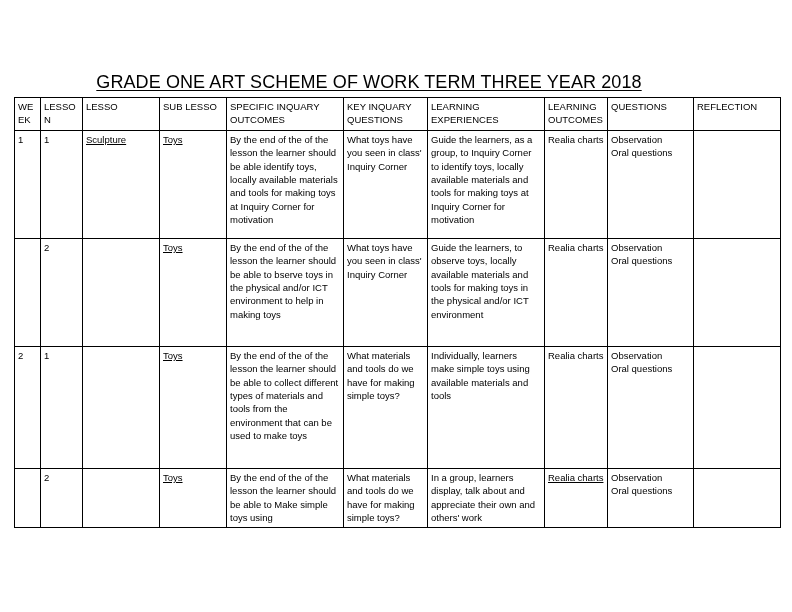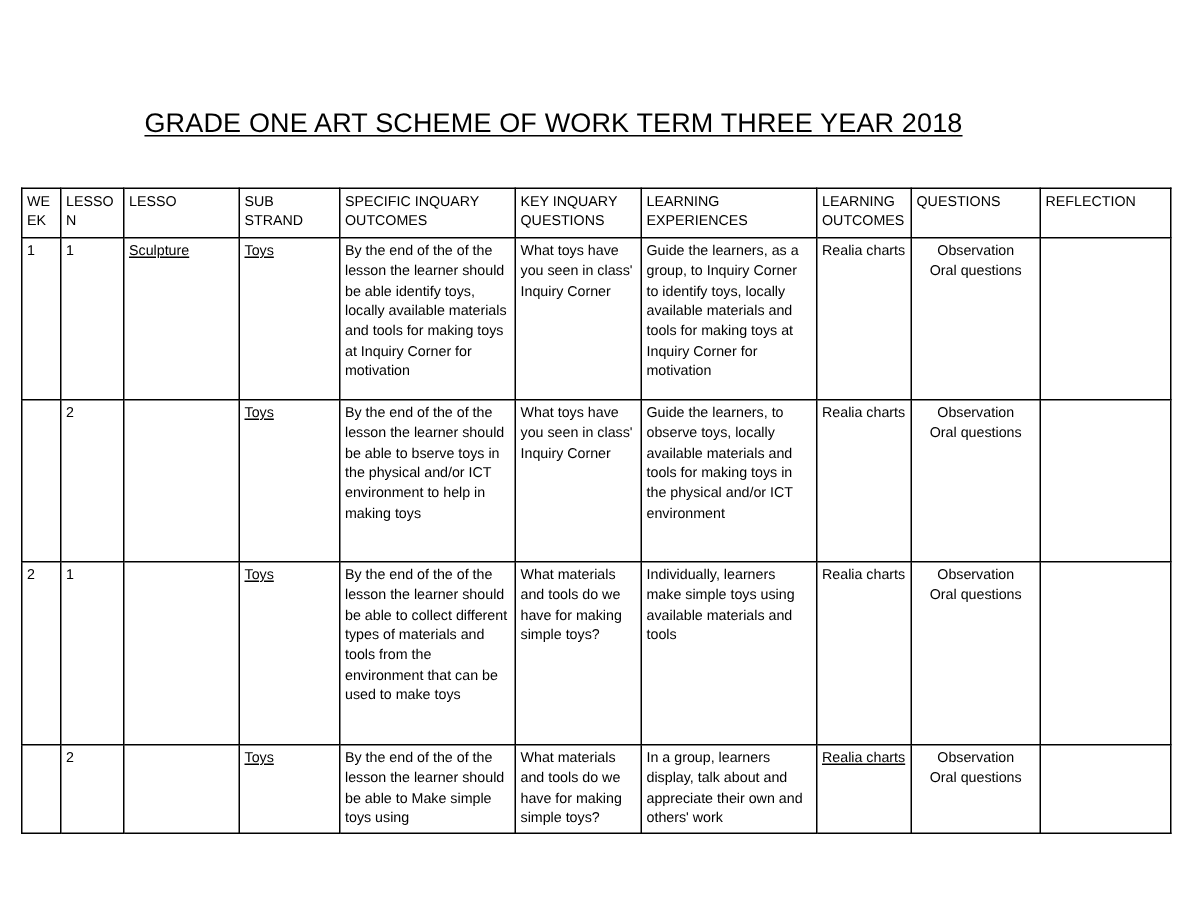--- a/index.html
+++ b/index.html
@@ -25,21 +25,21 @@
       font-size: 18px;
       text-decoration: underline;
       text-underline-offset: 2px;
       letter-spacing: 0.1px;
       padding-left: 18px;
       box-sizing: border-box;
     }
     table.scheme {
       position: absolute;
       left: 14px;
-      top: 125px;
+      top: 97px;
       width: 766px;
       border-collapse: collapse;
       table-layout: fixed;
     }
     table.scheme th,
     table.scheme td {
       border: 1px solid #000;
       vertical-align: top;
       text-align: left;
       padding: 2px 3px 3px 3px;
@@ -52,21 +52,21 @@
     table.scheme th {
       padding-top: 2px;
       height: 26px;
     }
     .serif {
       font-family: "Liberation Serif", serif;
       font-size: 10.2px;
       line-height: 13.2px;
     }
     .bold { font-weight: bold; text-decoration: underline; }
-    td .line { display: block; text-align: center; }
+    td .line { display: block; }
   </style>
 </head>
 <body>
 
 <div class="page-title">GRADE ONE ART SCHEME OF WORK TERM THREE YEAR 2018</div>
 
 <table class="scheme">
   <colgroup>
     <col style="width:26px">
     <col style="width:42px">
@@ -77,21 +77,21 @@
     <col style="width:117px">
     <col style="width:63px">
     <col style="width:86px">
     <col style="width:87px">
   </colgroup>
   <thead>
     <tr>
       <th>WE EK</th>
       <th>LESSO N</th>
       <th>LESSO</th>
-      <th>SUB STRAND</th>
+      <th>SUB LESSO</th>
       <th>SPECIFIC INQUARY OUTCOMES</th>
       <th>KEY INQUARY QUESTIONS</th>
       <th>LEARNING EXPERIENCES</th>
       <th>LEARNING OUTCOMES</th>
       <th>QUESTIONS</th>
       <th>REFLECTION</th>
     </tr>
   </thead>
   <tbody>
 

